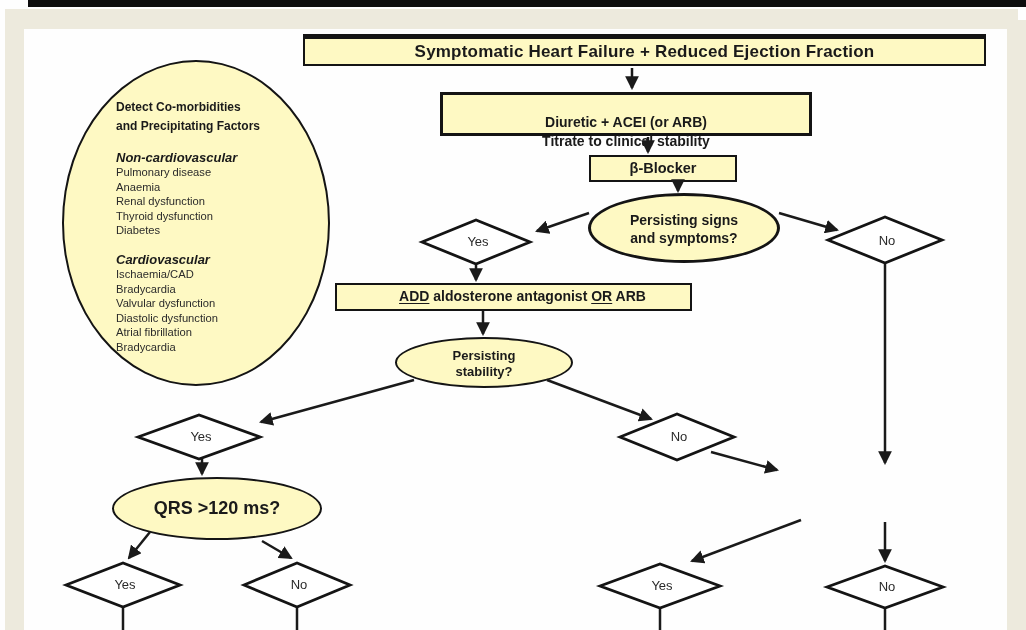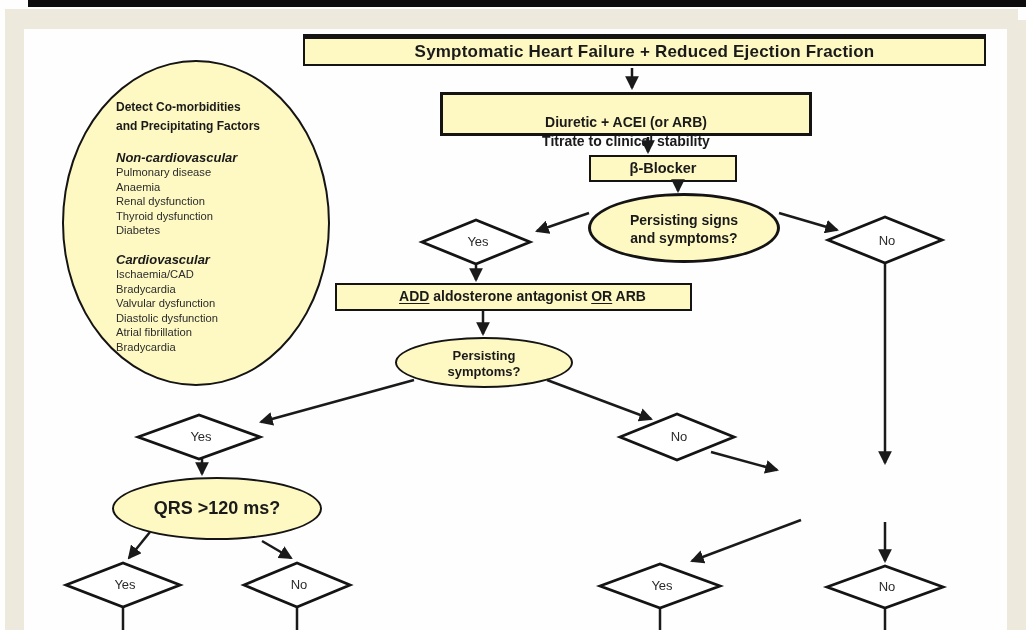--- a/index.html
+++ b/index.html
@@ -89,21 +89,21 @@
 
   <div class="node ellipse signs-ellipse">
     <div>Persisting signs</div>
     <div>and symptoms?</div>
   </div>
 
   <div class="node box add-box"><span class="u">ADD</span><span> aldosterone antagonist </span><span class="u">OR</span><span> ARB</span></div>
 
   <div class="node ellipse symptoms-ellipse">
     <div>Persisting</div>
-    <div>symptoms?</div>
+    <div>stability?</div>
   </div>
 
   <div class="node ellipse qrs-ellipse">QRS  &gt;120 ms?</div>
 
 
   <svg class="overlay" width="1026" height="630" viewBox="0 0 1026 630">
     <defs>
       <marker id="arrow" viewBox="0 0 10 10" refX="8.5" refY="5" markerWidth="5.5" markerHeight="5.5" orient="auto-start-reverse">
         <path d="M0,0 L10,5 L0,10 z" fill="#1a1a1a"></path>
       </marker>

